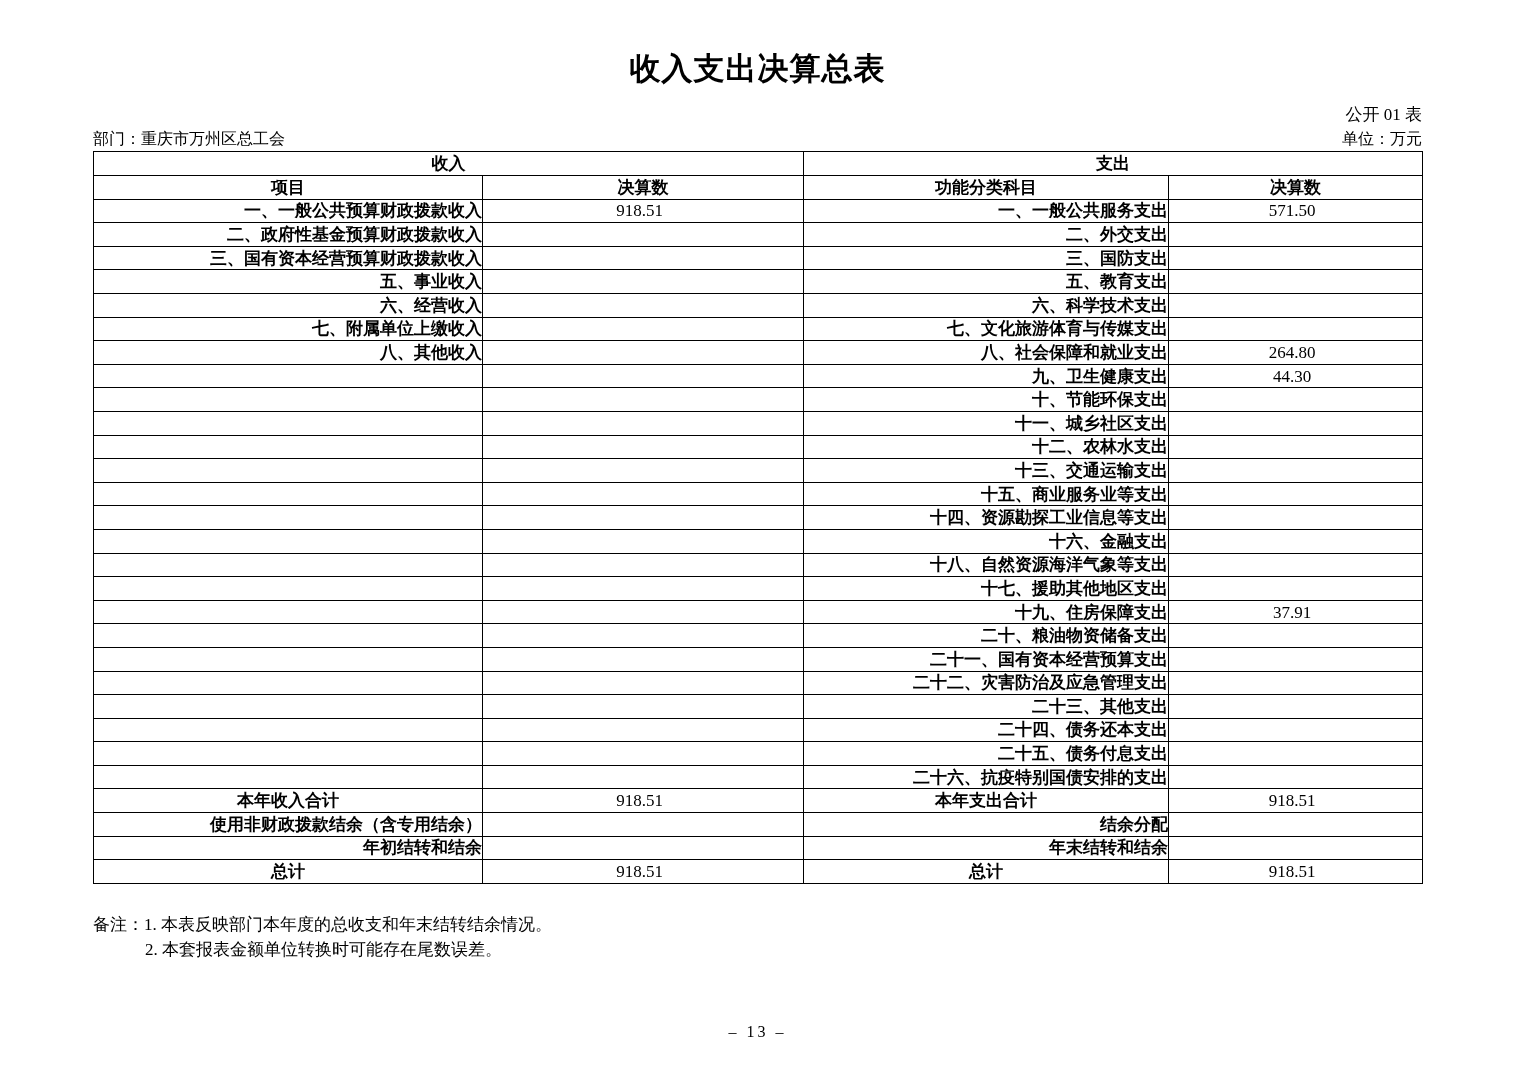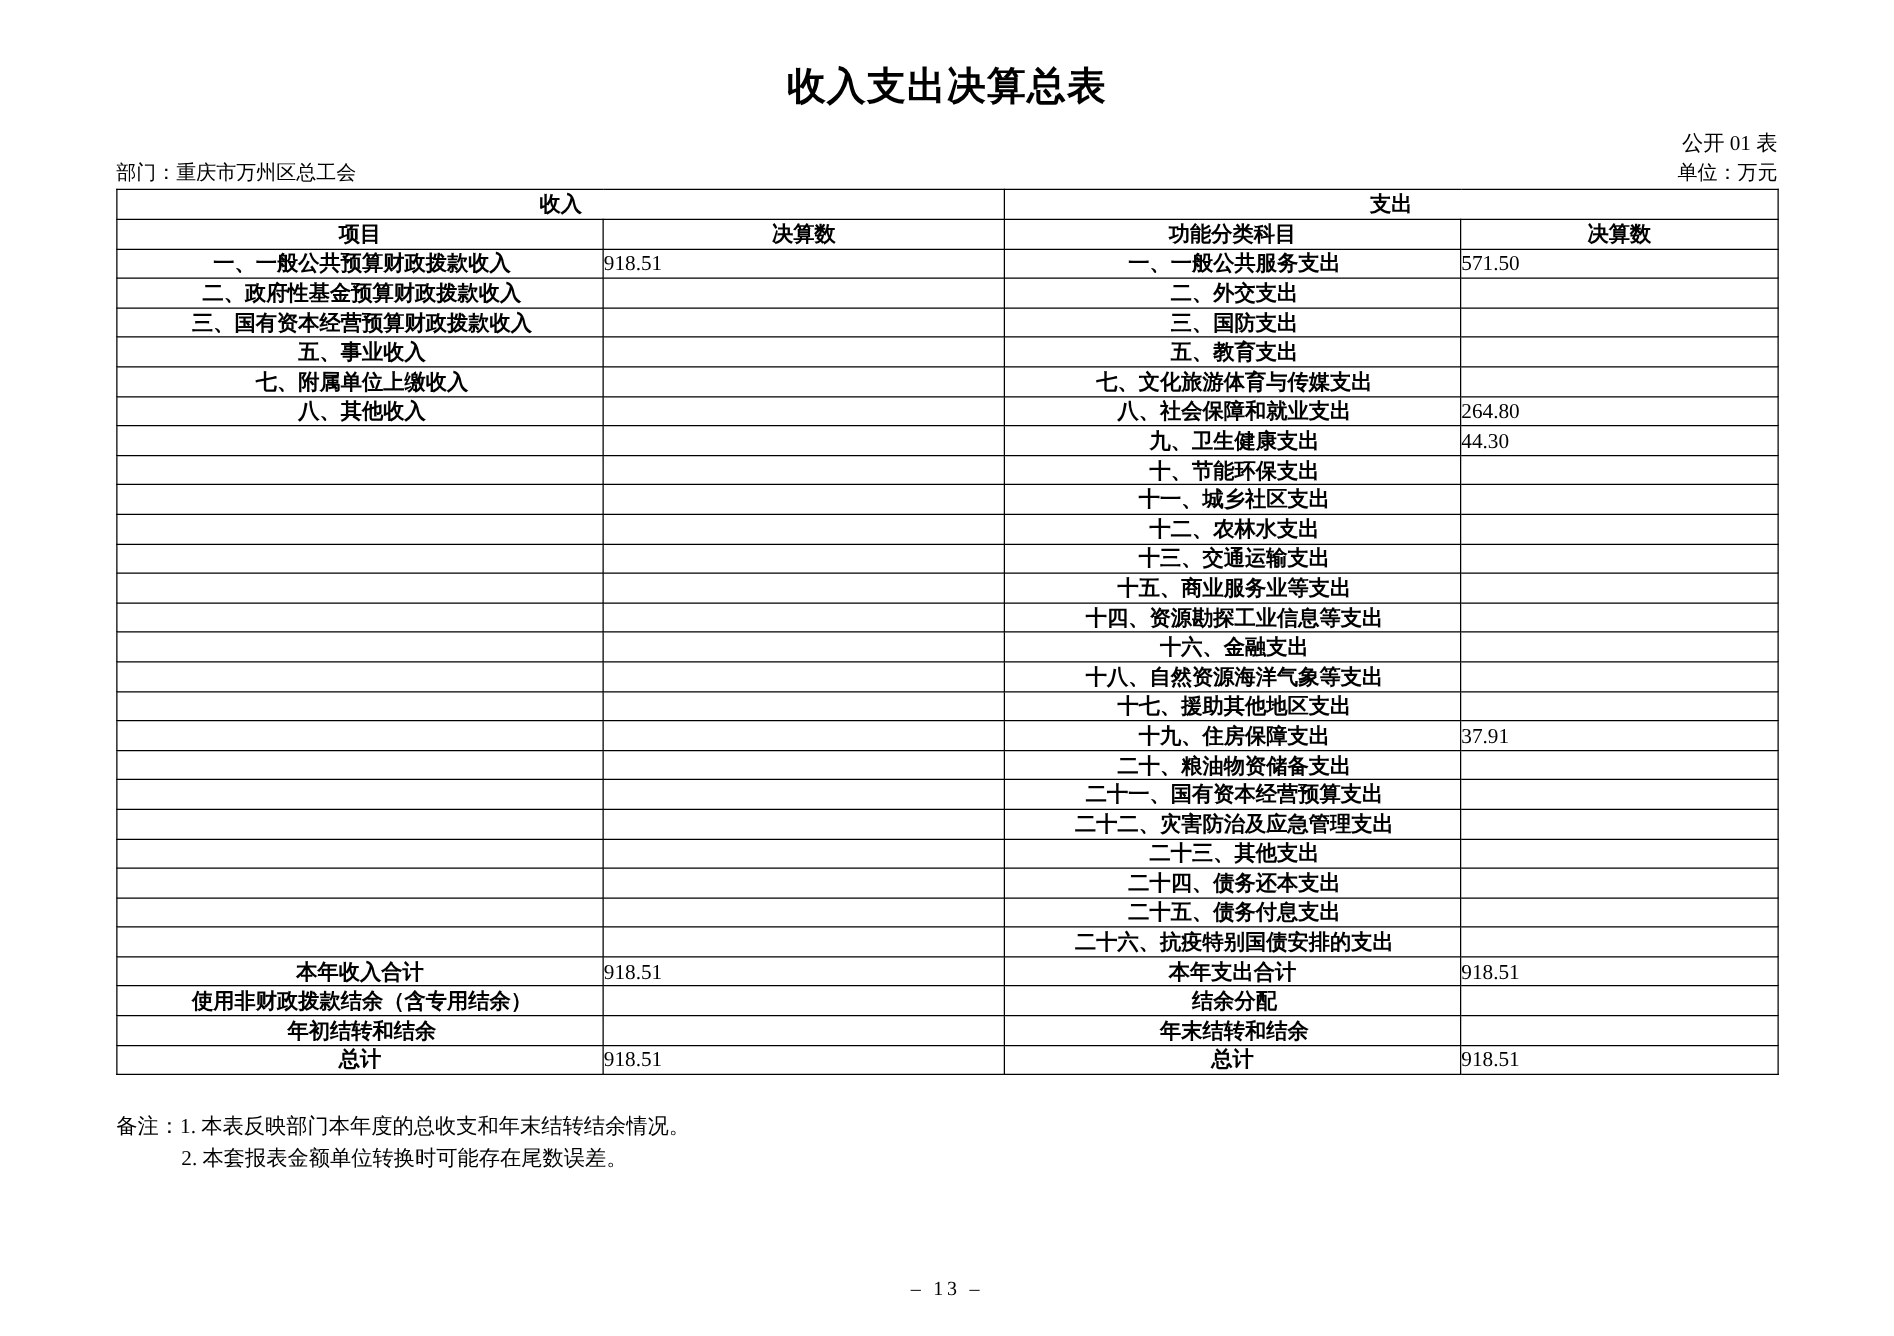--- a/index.html
+++ b/index.html
@@ -62,30 +62,30 @@
   }
   .main-table thead tr.col-row th {
     height: 21px;
     font-weight: 700;
   }
   .main-table td {
     height: 22.6px;
     line-height: 1;
   }
   .main-table td.item {
-    text-align: center;
+    text-align: right;
     padding-left: 3px;
     font-weight: 700;
   }
   .main-table td.item.center {
     text-align: center;
     padding-left: 0;
   }
   .main-table td.value {
-    text-align: left;
+    text-align: center;
     padding-right: 7px;
     font-weight: 400;
   }
   .notes {
     margin-top: 28px;
     font-size: 17px;
     line-height: 1.5;
   }
   .note-line-2 {
     padding-left: 52px;
@@ -152,20 +152,26 @@
           <td class="item">三、国防支出</td>
           <td class="value"></td>
         </tr>
         <tr>
           <td class="item">五、事业收入</td>
           <td class="value"></td>
           <td class="item">五、教育支出</td>
           <td class="value"></td>
         </tr>
         <tr>
+          <td class="item">六、经营收入</td>
+          <td class="value"></td>
+          <td class="item">六、科学技术支出</td>
+          <td class="value"></td>
+        </tr>
+        <tr>
           <td class="item">七、附属单位上缴收入</td>
           <td class="value"></td>
           <td class="item">七、文化旅游体育与传媒支出</td>
           <td class="value"></td>
         </tr>
         <tr>
           <td class="item">八、其他收入</td>
           <td class="value"></td>
           <td class="item">八、社会保障和就业支出</td>
           <td class="value">264.80</td>

